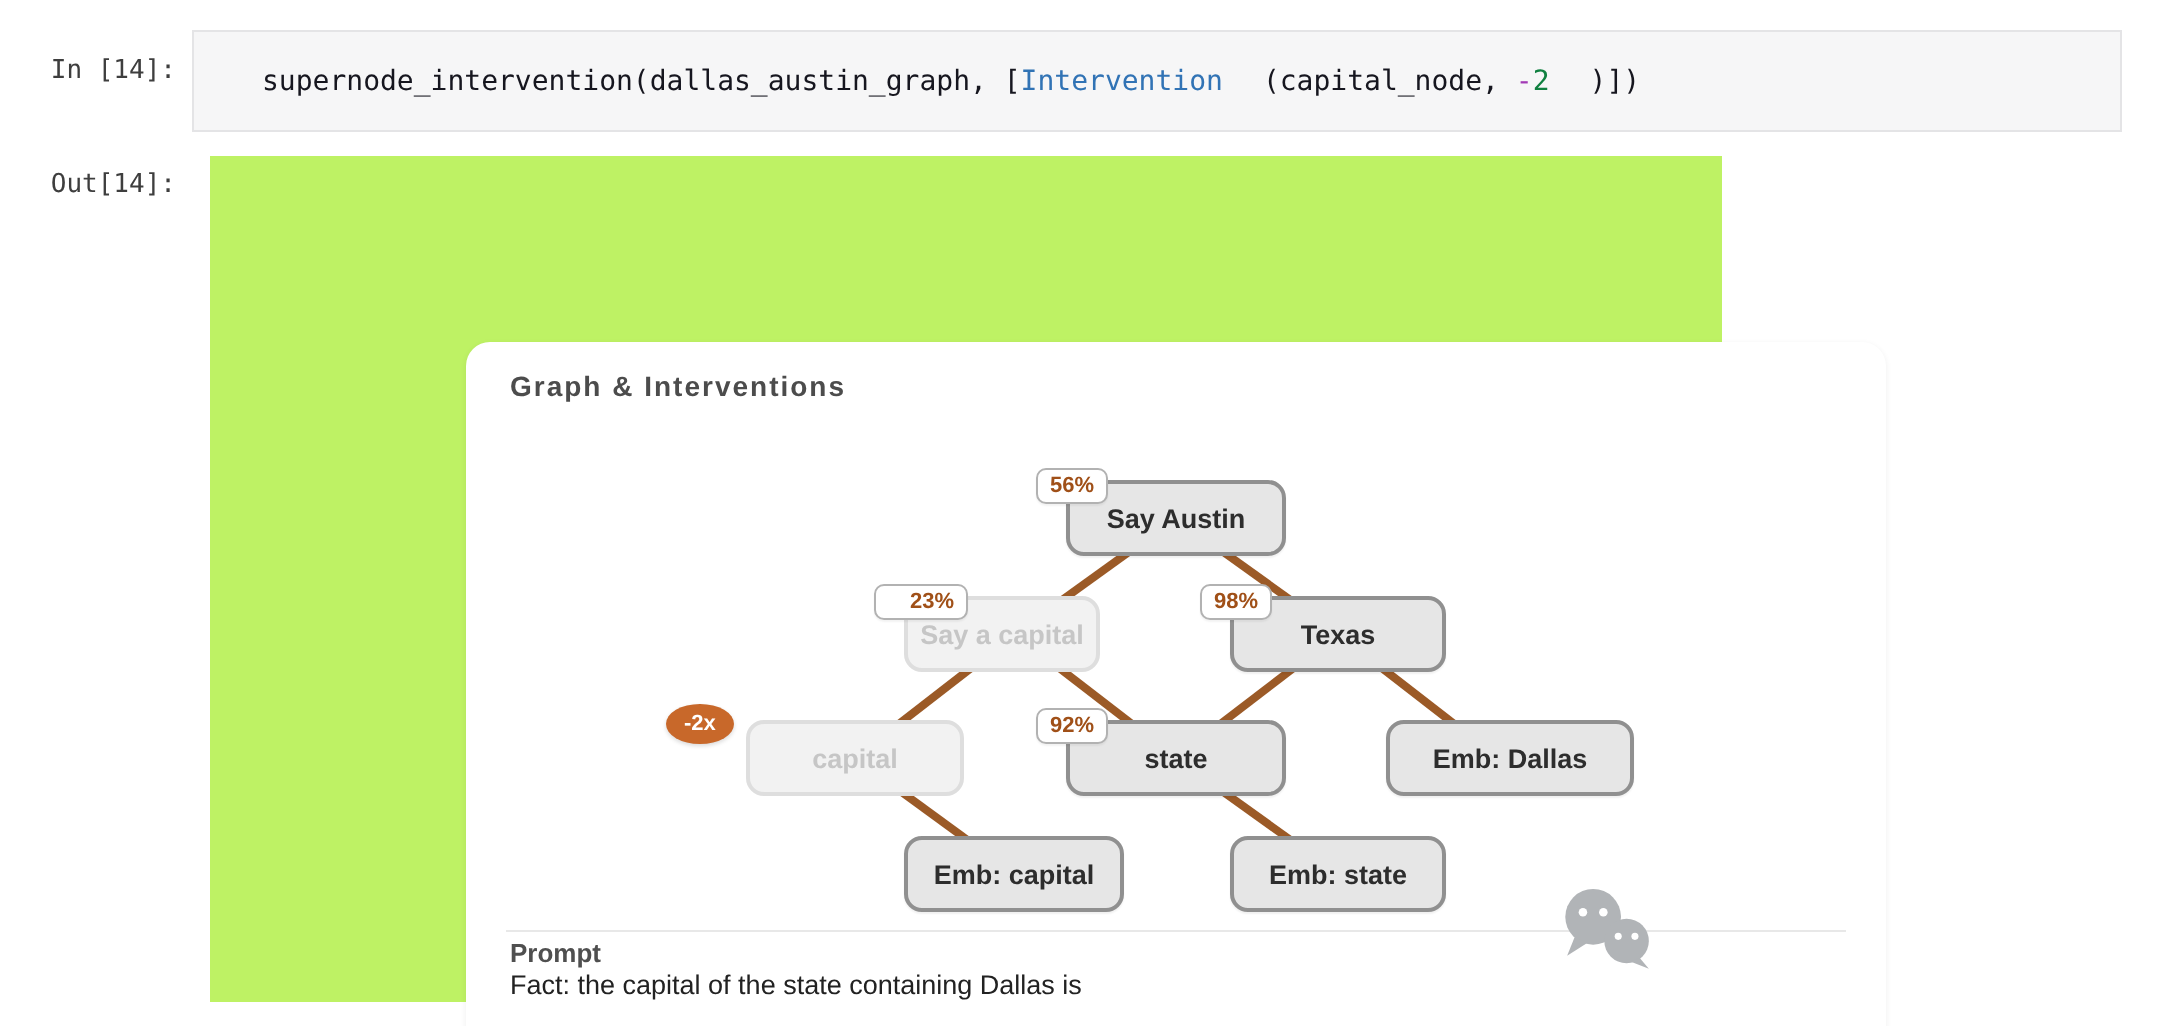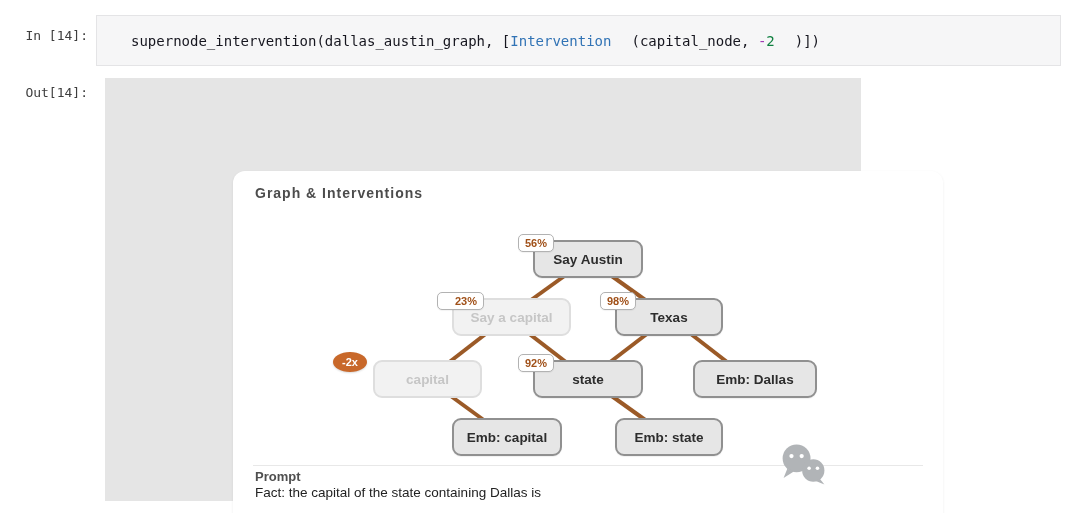--- a/index.html
+++ b/index.html
@@ -15,21 +15,21 @@
   .input-cell { position:absolute; left:96px; top:15px; width:965px; height:51px;
                 background:#f6f6f7; border:1px solid #e4e4e6; }
   .code-line  { position:absolute; left:14px; top:17px; white-space:pre;
                 font:14px "DejaVu Sans Mono", monospace; color:#16161f; }
   .tok-default    { color:#16161f;margin-left:20px; }
   .tok-class-name { color:#3173b5; }
   .tok-operator   { color:#a23ab5; }
   .tok-number     { color:#108040; }
 
   .output-region { position:absolute; left:105px; top:78px; width:756px; height:423px;
-                   background:#e5e5e5; }
+                   background:#bef264; }
 
   
   .card { position:absolute; left:128px; top:93px; width:710px; height:387px;
           background:#ffffff; border-radius:12px;
           box-shadow:0 1px 3px rgba(0,0,0,.07); }
   .card-title { position:absolute; left:22px; top:14px;
                 font-size:14px; font-weight:bold; letter-spacing:1px; color:#4c4c4c; }
 
   
   .graph-layer { position:absolute; left:0; top:0; width:710px; height:295px; }
@@ -84,21 +84,21 @@
           <line x1="274.5" y1="146" x2="194.5" y2="208" stroke="#9b5a27" stroke-width="4"></line>
           <line x1="274.5" y1="146" x2="355" y2="208" stroke="#9b5a27" stroke-width="4"></line>
           <line x1="436" y1="146" x2="355" y2="208" stroke="#9b5a27" stroke-width="4"></line>
           <line x1="436" y1="146" x2="516" y2="208" stroke="#9b5a27" stroke-width="4"></line>
           <line x1="194.5" y1="208" x2="274" y2="266" stroke="#9b5a27" stroke-width="4"></line>
           <line x1="355" y1="208" x2="436" y2="266" stroke="#9b5a27" stroke-width="4"></line>
         </svg>
       <div>
           <div class="node" style="left: 300px; top: 69px; width: 110px; height: 38px;">Say Austin</div>
           <div class="badge-pct" style="left: 285px; top: 63px;">56%</div>
-          <div class="node faded" style="left: 219px; top: 127px; width: 119px; height: 38px;">Say a capital</div>
+          <div class="node faded" style="left: 219px; top: 127px; width: 98px; height: 38px;">Say a capital</div>
           <div class="badge-pct" style="left: 204px; top: 121px; padding-left: 17px;">23%</div>
           <div class="node" style="left: 382px; top: 127px; width: 108px; height: 38px;">Texas</div>
           <div class="badge-pct" style="left: 367px; top: 121px;">98%</div>
           <div class="node faded" style="left: 140px; top: 189px; width: 109px; height: 38px;">capital</div>
           <div class="badge-intervention" style="left: 100px; top: 181px;">-2x</div>
           <div class="node" style="left: 300px; top: 189px; width: 110px; height: 38px;">state</div>
           <div class="badge-pct" style="left: 285px; top: 183px;">92%</div>
           <div class="node" style="left: 460px; top: 189px; width: 124px; height: 38px;">Emb: Dallas</div>
           <div class="node" style="left: 219px; top: 247px; width: 110px; height: 38px;">Emb: capital</div>
           <div class="node" style="left: 382px; top: 247px; width: 108px; height: 38px;">Emb: state</div>

